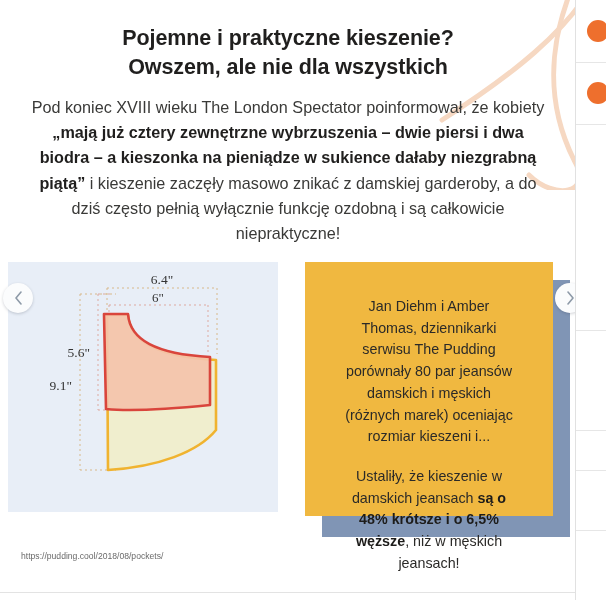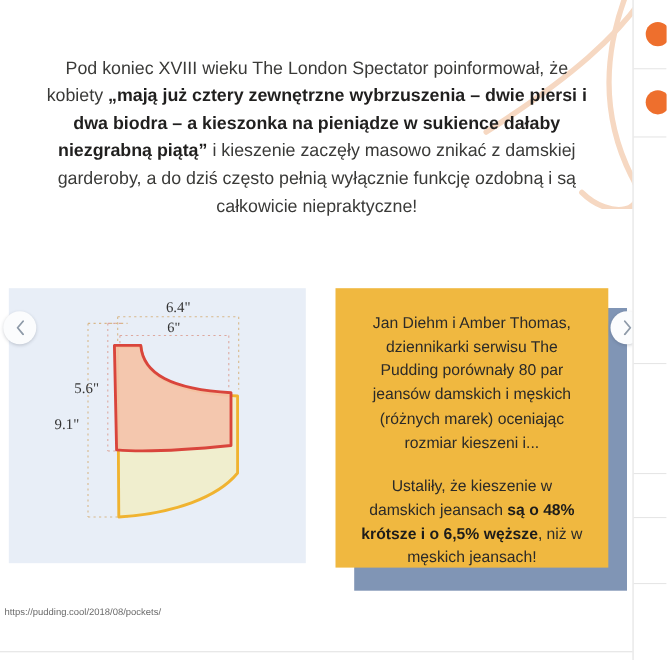--- a/index.html
+++ b/index.html
@@ -42,21 +42,21 @@
     text-align: center;
     font-size: 21.5px;
     font-weight: bold;
     line-height: 1.33;
     color: #201f1e;
     letter-spacing: -0.1px;
   }
   .headline .line2 { display: block; }
 
   .lede {
-    margin: 12px;
+    margin: 0;
     padding: 14px 28px 0 28px;
     text-align: center;
     font-size: 16.2px;
     line-height: 1.55;
     color: #3a3a38;
   }
   .lede b { font-weight: bold; color: #201f1e; }
 
   
   .panels {
@@ -104,21 +104,21 @@
     left: 0;
     top: 0;
     width: 248px;
     height: 254px;
     background: #f0b840;
     box-sizing: border-box;
     padding: 18px 18px 0 18px;
     text-align: center;
   }
   .quote-card p {
-    margin: 4px;
+    margin: 16px;
     font-size: 14.3px;
     line-height: 1.52;
     color: #2b2a28;
   }
   .quote-card p.second { margin-top: 18px; }
   .quote-card b { font-weight: bold; color: #1d1c1a; }
 
   
   .arrow {
     position: absolute;
@@ -135,21 +135,21 @@
   .arrow.left  { left: 3px;  top: 283px; }
   .arrow.right { left: 555px; top: 283px; }
   .arrow svg { display: block; }
 
   
   .footer {
     position: absolute;
     left: 0;
     top: 550px;
     width: 464px;
-    padding: 0 4px;
+    padding: 0 21px;
     box-sizing: border-box;
     z-index: 3;
   }
   .footer div {
     font-size: 8.6px;
     line-height: 1.62;
     color: #6a6a6a;
     white-space: nowrap;
   }
   .footer-rule {
@@ -200,20 +200,22 @@
 <body>
 
 <svg class="watermark" viewBox="0 0 180 230">
   <path d="M8 160 C 70 120, 140 70, 168 8" stroke="#f6d8c2" stroke-width="5" fill="none" stroke-linecap="round"></path>
   <path d="M150 2 C 120 60, 105 130, 140 200 C 160 235, 120 240, 95 215" stroke="#f6d8c2" stroke-width="5" fill="none" stroke-linecap="round"></path>
 </svg>
 
 <div class="slide">
 
   <h1 class="headline">
+    <span>Pojemne i praktyczne kieszenie?</span>
+    <span class="line2">Owszem, ale nie dla wszystkich</span>
   </h1>
 
   <p class="lede"><span>Pod koniec XVIII wieku The London Spectator poinformował, że kobiety </span><b>„mają już cztery zewnętrzne wybrzuszenia – dwie piersi i dwa biodra – a kieszonka na pieniądze w sukience dałaby niezgrabną piątą”</b><span> i kieszenie zaczęły masowo znikać z damskiej garderoby, a do dziś często pełnią wyłącznie funkcję ozdobną i są całkowicie niepraktyczne!</span></p>
 
   <div class="panels">
 
     <div class="diagram-card">
       <svg class="diagram-svg" width="270" height="250" viewBox="0 0 270 250">
 
         <path d="M72 32 L72 208" stroke="#d8b88a" stroke-width="1" stroke-dasharray="2,3" fill="none"></path>

